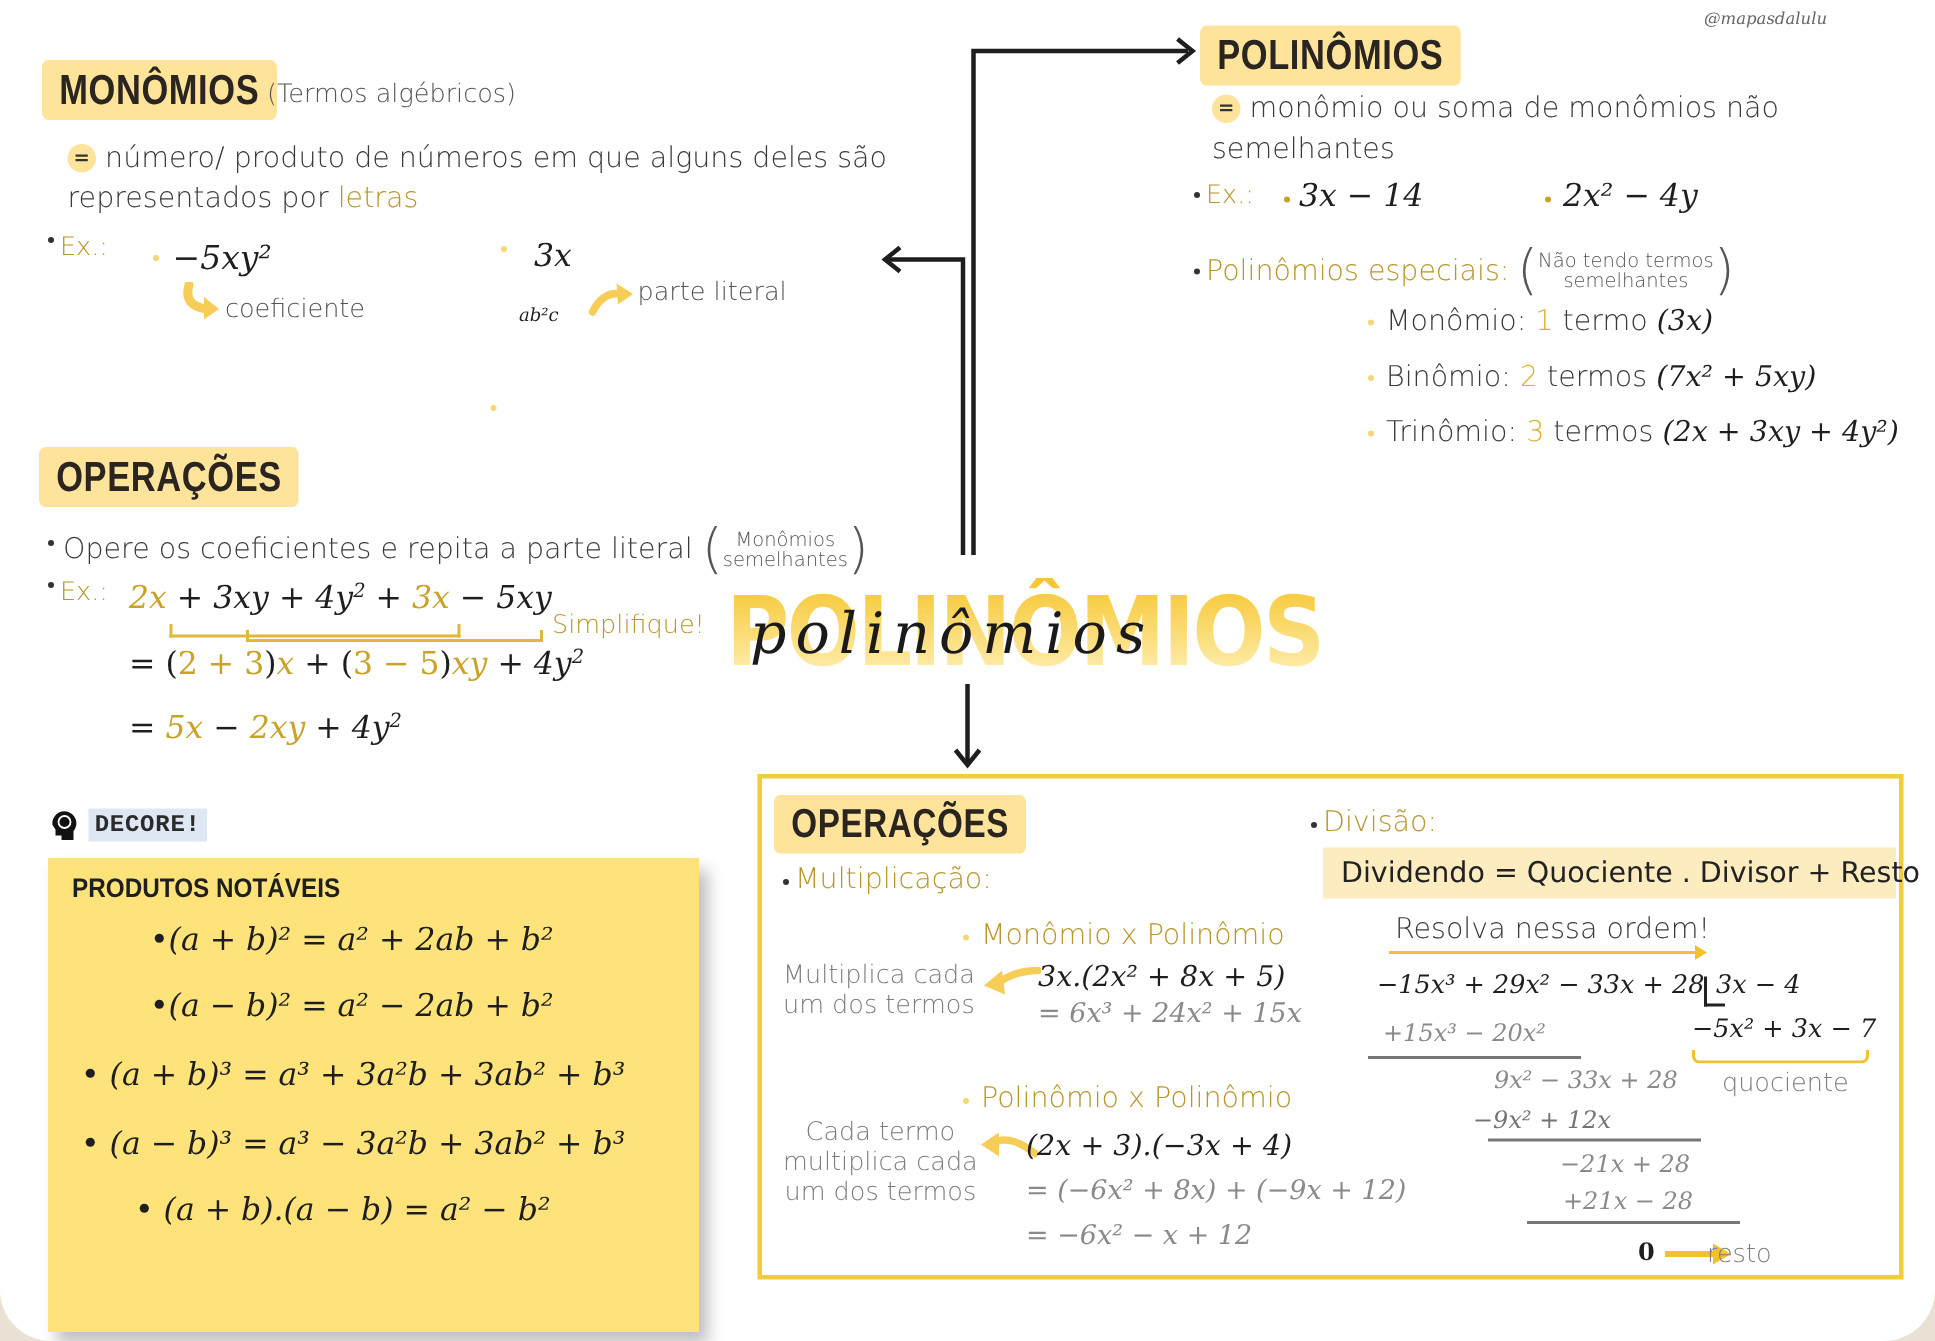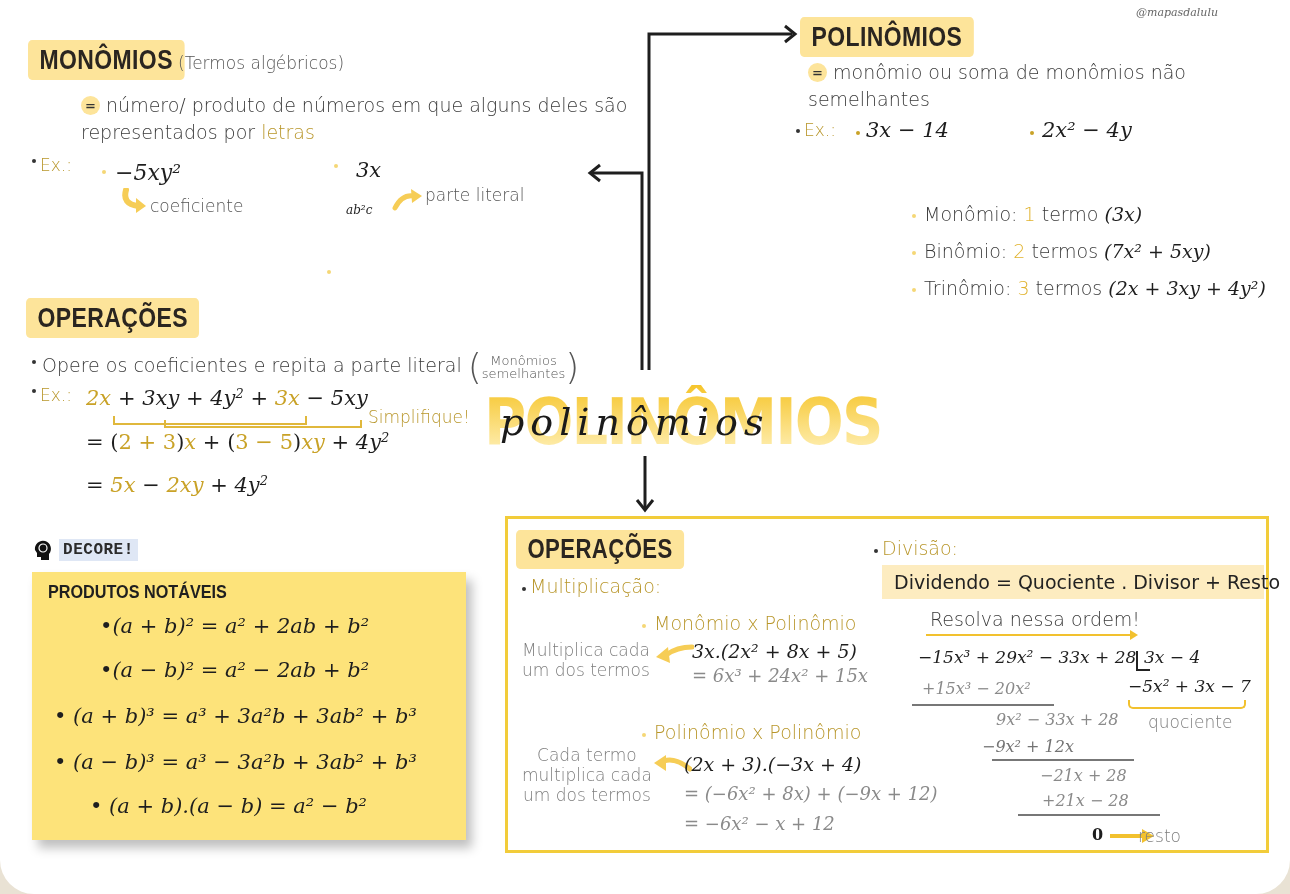--- a/index.html
+++ b/index.html
@@ -12,38 +12,38 @@
   .goldtxt{color:#b8962a;}
   .grey{color:#7d7d7d;}
   .math{font-family:"DejaVu Serif","Liberation Serif",serif;font-style:italic;color:#1e1e1e;white-space:nowrap;}
   .math .up{font-style:normal;}
   .math sup{font-size:62%;vertical-align:0.55em;line-height:0;}
   .eqbadge{display:inline-block;width:19px;height:19px;border-radius:50%;background:#fde49a;font-size:13px;line-height:19px;text-align:center;font-weight:bold;color:#333;vertical-align:2px;}
   .bullet{display:inline-block;width:5px;height:5px;border-radius:50%;background:#333;vertical-align:middle;margin-right:6px;}
   .ybullet{display:inline-block;width:4px;height:4px;border-radius:50%;background:#f5d776;vertical-align:middle;margin-right:8px;}
   .smallpar{display:inline-block;font-size:13px;line-height:13px;text-align:center;vertical-align:middle;color:#555;font-weight:300;}
   .paren{font-size:36px;font-weight:200;color:#555;vertical-align:middle;}
-  .sticky{position:absolute;left:32px;top:572px;width:434px;height:268px;background:#fde37a;box-shadow:6px 8px 10px rgba(0,0,0,0.25);}
+  .sticky{position:absolute;left:32px;top:572px;width:434px;height:316px;background:#fde37a;box-shadow:6px 8px 10px rgba(0,0,0,0.25);}
   .box{position:absolute;left:505px;top:516px;width:764px;height:337px;border:3px solid #f2cc3a;box-sizing:border-box;}
   .bigtitle{position:absolute;left:484px;top:385px;font-family:"DejaVu Sans",sans-serif;font-weight:bold;font-size:64px;letter-spacing:-2px;
     background:linear-gradient(#f6c52b,#fff3c2);-webkit-background-clip:text;background-clip:text;color:transparent;transform:scaleX(0.9);transform-origin:left top;}
   .script{position:absolute;left:500px;top:400px;font-family:"DejaVu Serif",serif;font-style:italic;font-size:38px;color:#1a1a1a;letter-spacing:6px;}
   .rule{position:absolute;height:2px;background:#777;}
 </style>
 </head>
 <body>
 
 <div class="page">
 
   <div class="abs" style="left:1136px;top:6px;font-family:'DejaVu Serif',serif;font-style:italic;font-size:11px;color:#666;">@mapasdalulu</div>
 
   <div class="hl-title" style="left:28px;top:40px;padding:4px 14px;font-size:28px;">MONÔMIOS</div>
   <div class="txt abs" style="left:178px;top:53px;font-size:17px;color:#555;">(Termos algébricos)</div>
 
-  <div class="txt abs" style="left:45px;top:92px;font-size:19px;line-height:27px;margin-left:36px;">
+  <div class="txt abs" style="left:45px;top:92px;font-size:19px;line-height:27px;">
     <span class="eqbadge">=</span>
     <span>número/ produto de números em que alguns deles são</span><br>
     <span>representados por </span><span class="goldtxt">letras</span>
   </div>
 
   <div class="abs" style="left:32px;top:155px;font-size:17px;">
     <span class="bullet" style="vertical-align:8px;margin-right:4px;width:4px;height:4px;"></span><span class="txt goldtxt">Ex.:</span>
   </div>
   <span class="ybullet abs" style="left:102px;top:170px;"></span>
   <div class="math abs" style="left:115px;top:160px;font-size:22px;">−5xy²</div>
@@ -110,20 +110,24 @@
     <span>semelhantes</span>
   </div>
   <div class="abs" style="left:796px;top:120px;font-size:17px;">
     <span class="bullet" style="width:4px;height:4px;margin-right:4px;"></span><span class="txt goldtxt">Ex.:</span>
   </div>
   <span class="abs" style="left:856px;top:131px;width:4px;height:4px;border-radius:50%;background:#c9a227;"></span>
   <div class="math abs" style="left:866px;top:118px;font-size:21px;">3x − 14</div>
   <span class="abs" style="left:1030px;top:131px;width:4px;height:4px;border-radius:50%;background:#c9a227;"></span>
   <div class="math abs" style="left:1042px;top:118px;font-size:21px;">2x² − 4y</div>
 
+  <div class="abs" style="left:796px;top:160px;">
+    <span class="bullet" style="width:4px;height:4px;margin-right:4px;"></span><span class="txt goldtxt" style="font-size:19px;vertical-align:middle;">Polinômios especiais:</span>
+    <span class="paren">(</span><span class="smallpar"><span>Não tendo termos</span><br><span>semelhantes</span></span><span class="paren">)</span>
+  </div>
 
   <div class="abs" style="left:912px;top:203px;font-size:19px;">
     <span class="ybullet"></span><span class="txt">Monômio: </span><span class="txt" style="color:#e0b22c;">1</span><span class="txt"> termo</span> <span class="math" style="font-size:19px;">(3x)</span>
   </div>
   <div class="abs" style="left:912px;top:240px;font-size:19px;">
     <span class="ybullet"></span><span class="txt">Binômio: </span><span class="txt" style="color:#e0b22c;">2</span><span class="txt"> termos</span> <span class="math" style="font-size:19px;">(7x² + 5xy)</span>
   </div>
   <div class="abs" style="left:912px;top:277px;font-size:19px;">
     <span class="ybullet"></span><span class="txt">Trinômio: </span><span class="txt" style="color:#e0b22c;">3</span><span class="txt"> termos</span> <span class="math" style="font-size:19px;">(2x + 3xy + 4y²)</span>
   </div>

